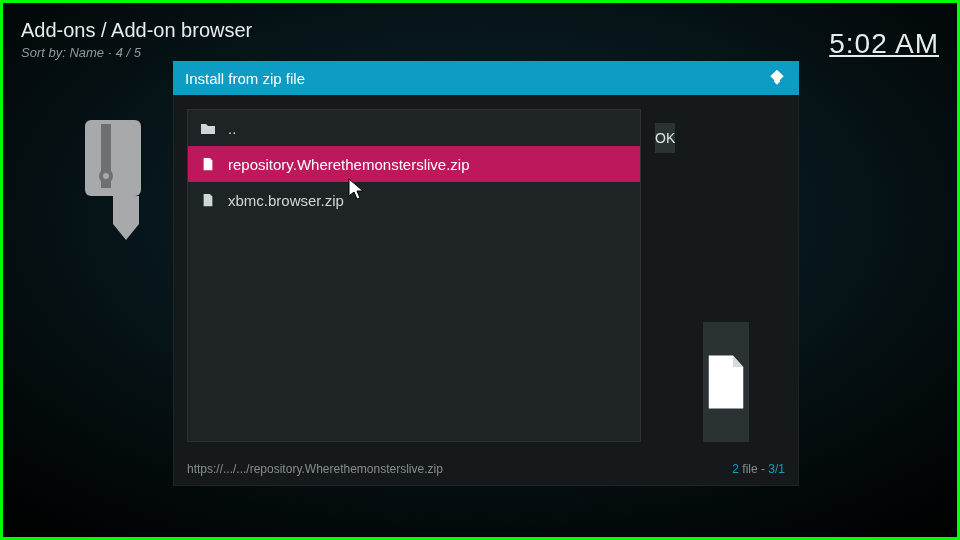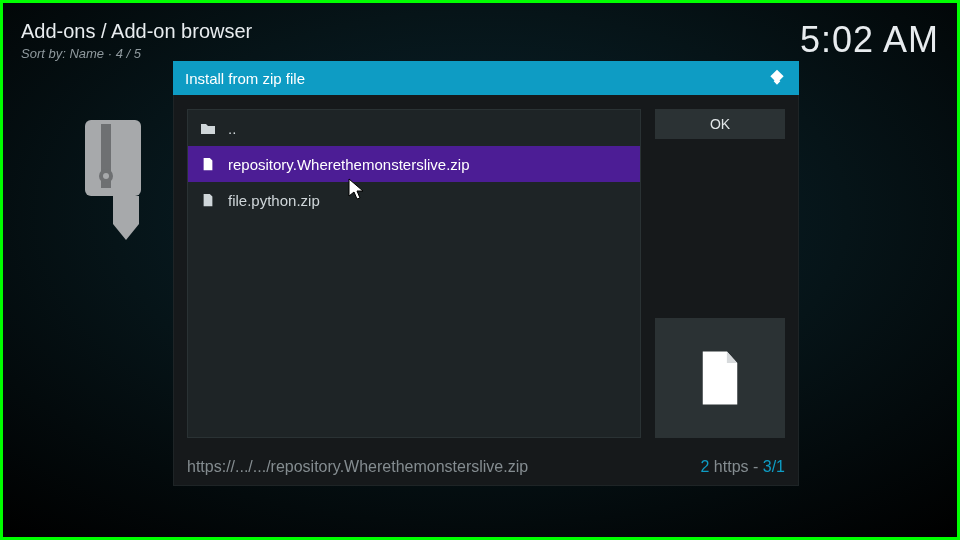--- a/index.html
+++ b/index.html
@@ -24,21 +24,21 @@
     display: flex; justify-content: space-between; align-items: flex-end;
     color: #bfc4c7;
   }
   .bc-title {
     color: #e8ecef; font-size: 20px; font-weight: 400;
   }
   .bc-sub {
     color: #8f999e; font-size: 13px; margin-top: 3px; font-style: italic;
   }
   .clock {
-    color: #e8ecef; font-size: 36px; font-weight: 300; letter-spacing: 1px;
+    color: #e8ecef; font-size: 28px; font-weight: 300; letter-spacing: 1px; text-decoration: underline;
   }
 
   
   .side-icon {
     position: absolute;
     left: 80px; top: 115px;
     width: 80px; height: 130px;
   }
 
   
@@ -67,45 +67,45 @@
     background: #1e2426;
     border: 1px solid #2a3234;
     display: flex; flex-direction: column;
   }
   .row {
     display: flex; align-items: center; gap: 12px;
     height: 36px; padding: 0 12px;
     color: #cfd6d9; font-size: 15px;
     cursor: pointer;
   }
-  .row.selected { background: #4c1d95; color: #fff; }
+  .row.selected { background: #be185d; color: #fff; }
   .row .icn { width: 16px; height: 16px; display: inline-flex; align-items: center; justify-content: center; }
   .rcol {
     width: 130px;
-    display: flex; flex-direction: column; gap: 28px;
+    display: flex; gap: 28px; margin-top: 14px;
   }
   .btn {
     height: 30px;
     background: #2b3234;
     color: #e1e6e8;
     font-size: 14px;
     display: flex; align-items: center; justify-content: center;
     cursor: pointer;
   }
   .preview {
     margin-top: auto;
     height: 120px;
     background: #2b3234;
     display: flex; align-items: center; justify-content: center;
   }
   .dlg-footer {
     display: flex; justify-content: space-between; align-items: center;
     padding: 6px 14px 10px;
     color: #848c90;
-    font-size: 16px;
+    font-size: 12px;
   }
   .ft-right .accent { color: #0e9cc4; }
 
   .cursor {
     position: absolute;
     left: 345px; top: 175px;
     width: 18px; height: 24px;
     pointer-events: none;
     z-index: 50;
   }
@@ -162,39 +162,39 @@
               </svg>
           </span>
           <span>repository.Wherethemonsterslive.zip</span>
         </div>
         <div class="row">
           <span class="icn">
             <svg viewBox="0 0 16 16" width="14" height="14">
                 <path d="M3 1h7l3 3v11H3z" fill="#cfd6d9"></path>
               </svg>
           </span>
-          <span>file.python.zip</span>
+          <span>xbmc.browser.zip</span>
         </div>
       </div>
 
       <div class="rcol">
         <div class="btn">OK</div>
         <div class="preview">
           <svg viewBox="0 0 40 50" width="46" height="58">
             <path d="M5 2 H26 L35 12 V48 H5 Z" fill="#fff"></path>
             <path d="M26 2 V12 H35 Z" fill="#d7dadc"></path>
           </svg>
         </div>
       </div>
     </div>
 
     <div class="dlg-footer">
       <span>https://.../.../repository.Wherethemonsterslive.zip</span>
       <span class="ft-right">
-        <span class="accent">2</span><span> https - </span><span class="accent">3/1</span>
+        <span class="accent">2</span><span> file - </span><span class="accent">3/1</span>
       </span>
     </div>
   </div>
 
   <div class="cursor">
     <svg viewBox="0 0 18 24">
         <path d="M1 1 L1 18 L6 14 L9 21 L12 20 L9 13 L15 13 Z" fill="#fff" stroke="#000" stroke-width="1"></path>
       </svg>
   </div>
 

